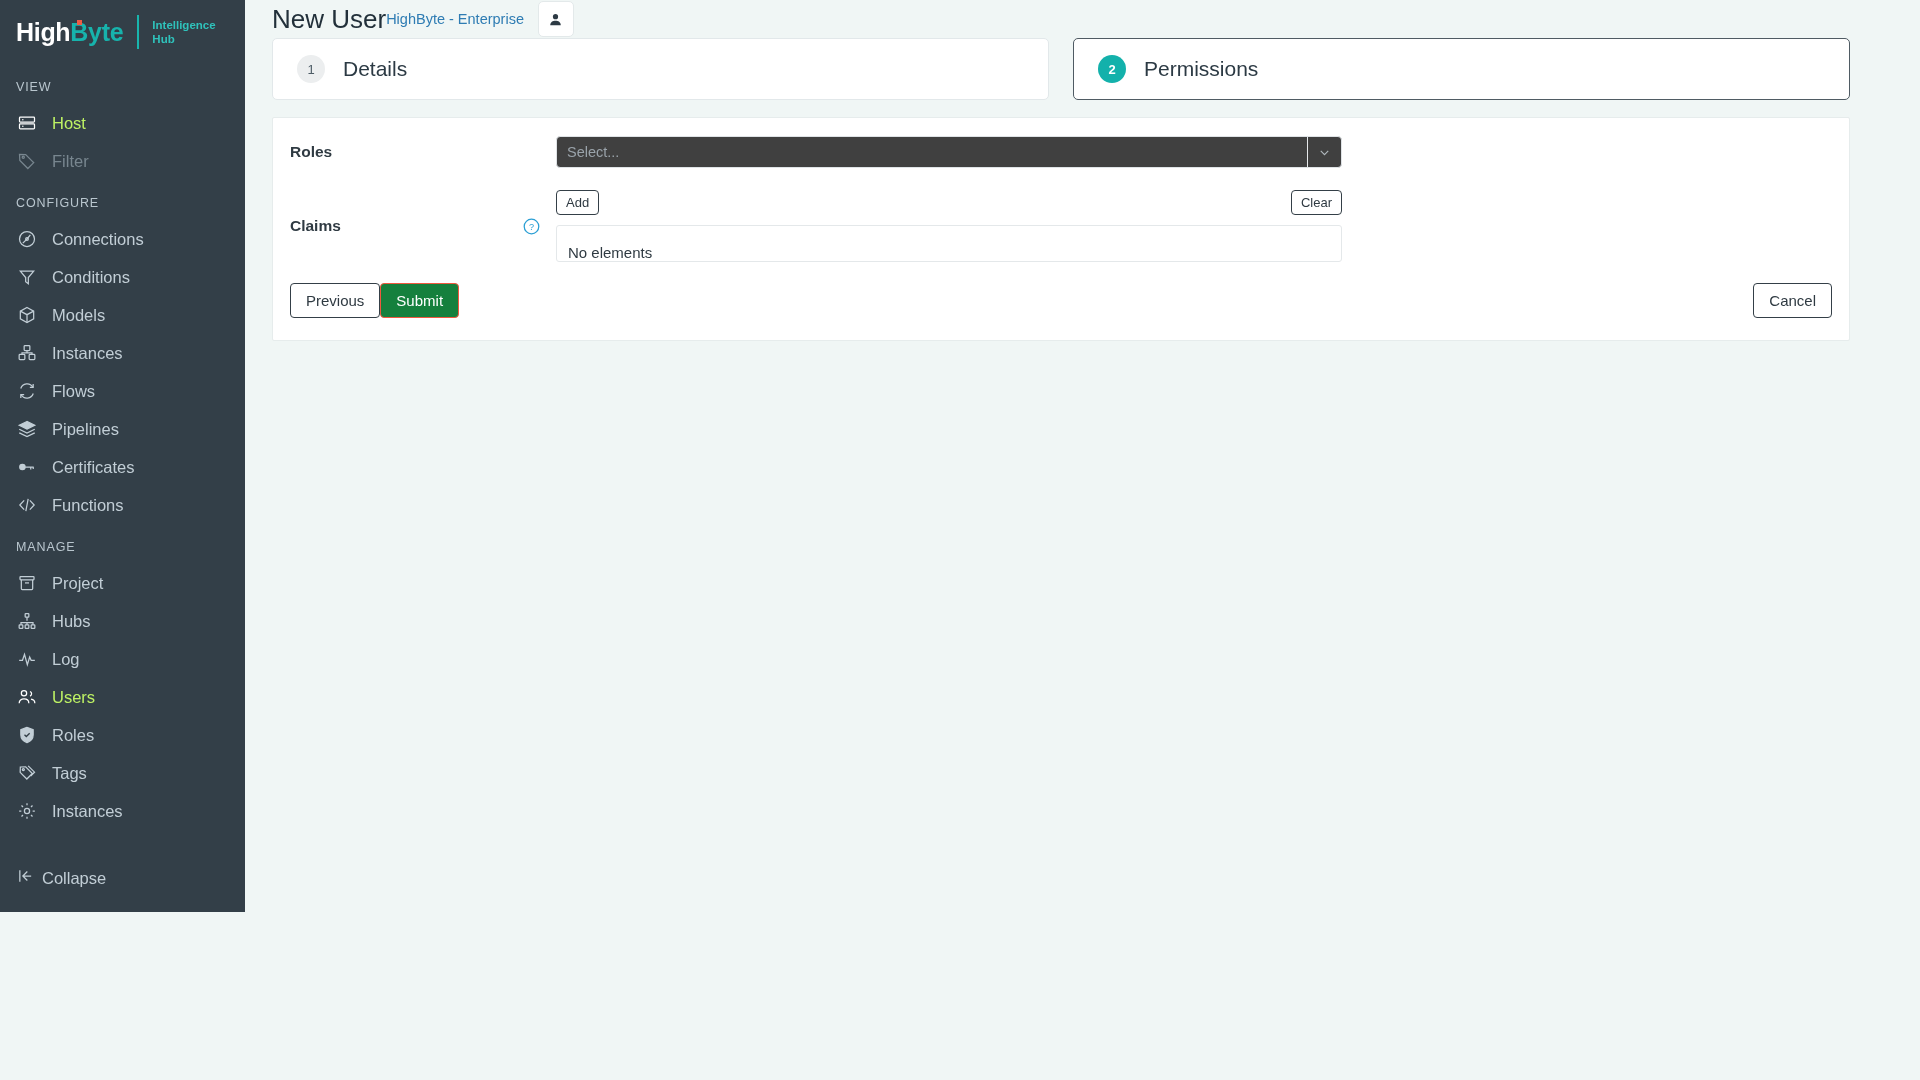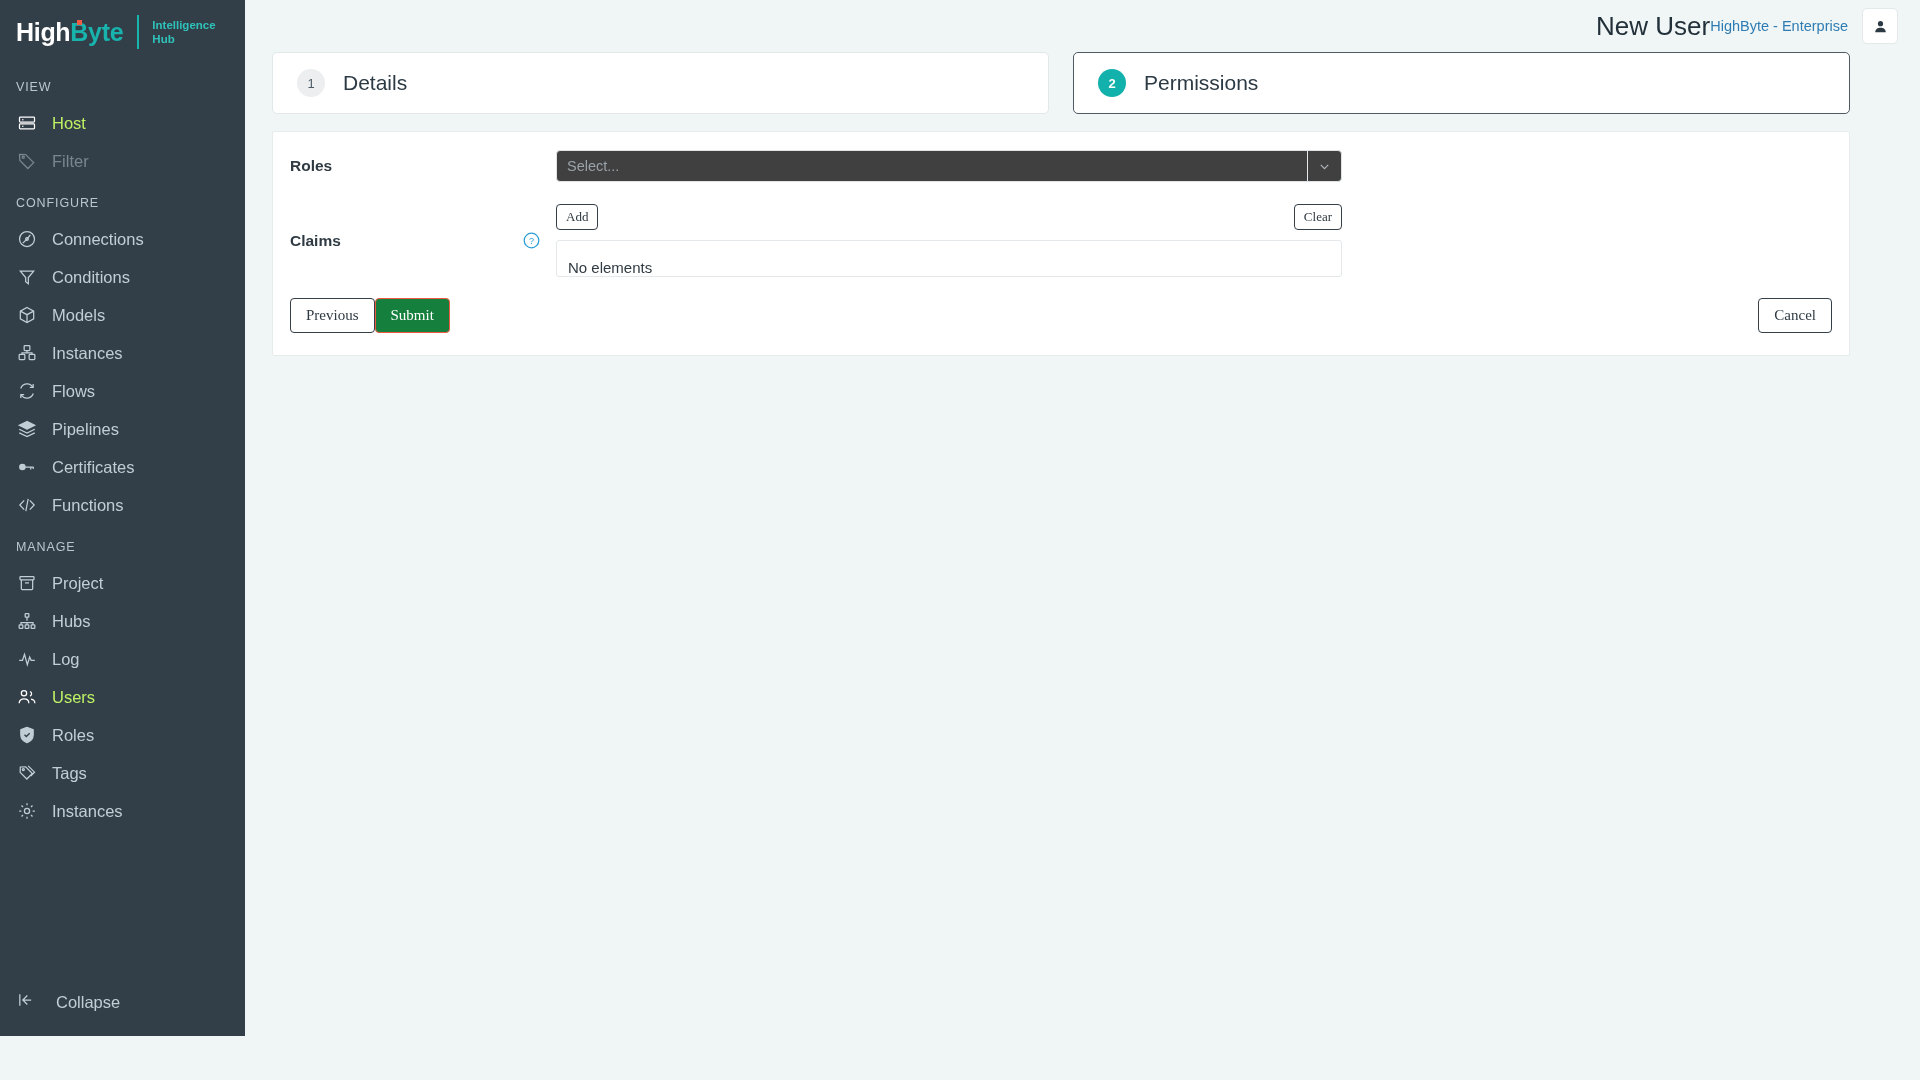--- a/index.html
+++ b/index.html
@@ -6,21 +6,21 @@
   html, body {
     width: 1920px; height: 1080px;
     font-family: "Liberation Sans", sans-serif;
     background: #f0f6f5;
     overflow: hidden;
   }
   .app { display: flex; width: 1920px; height: 1080px; }
 
   
   .sidebar {
-    width: 245px; height: 1036px;
+    width: 245px; height: 912px;
     background: #333f48;
     flex: 0 0 245px;
     position: relative;
     color: #c8d3da;
   }
   .logo-wrap {
     height: 64px;
     display: flex; align-items: center;
     padding-left: 16px;
   }
@@ -59,31 +59,31 @@
     flex: 0 0 22px;
   }
   .nav-item svg { stroke: #c2ced6; fill: none; stroke-width: 1.5; }
   .nav-item.active { color: #bef264; }
   .nav-item.active svg { stroke: #ffffff; }
   .nav-item.muted { color: #78868f; }
   .nav-item.muted svg { stroke: #78868f; }
 
   .collapse-item {
     position: absolute; bottom: 22px; left: 0;
-    display: flex; align-items: center; gap: 20px;
+    display: flex; align-items: center; gap: 6px;
     padding-left: 16px; font-size: 16.5px; color: #c2ced6;
     cursor: pointer;
   }
   .collapse-item svg { stroke: #c2ced6; fill: none; stroke-width: 1.5; }
 
   
   .main { flex: 1; height: 1080px; position: relative; background: #f0f6f5; }
   .topbar {
-    height: 52px; display: flex; align-items: center;
-    justify-content: flex-end;
+    height: 38px; display: flex; align-items: center;
+    justify-content: flex-start;
     padding: 0 22px 0 27px;
   }
   .page-title { font-size: 26px; color: #22303a; font-weight: normal; }
   .topbar-right { display: flex; align-items: center; gap: 14px; }
   .enterprise-label { font-size: 14.5px; color: #2e7cb3; }
   .avatar-btn {
     width: 36px; height: 36px; background: #ffffff;
     border: 1px solid #e3e9ea; border-radius: 5px;
     display: flex; align-items: center; justify-content: center;
     cursor: pointer;
@@ -132,21 +132,21 @@
   .select-arrow {
     width: 34px; height: 30px; display: flex; align-items: center;
     justify-content: center; border-left: 1px solid #e6e9eb;
   }
 
   .claims-bar { display: flex; align-items: center; justify-content: space-between; }
   .btn {
     border: 1px solid #343f47; background: #ffffff; color: #2f3a42;
     border-radius: 4px; font-size: 13.5px;
     padding: 5px 11px; cursor: pointer;
-    font-family: Liberation Serif, serif;
+    font-family: Liberation Sans, sans-serif;
   }
   .btn-sm { font-size: 13px; padding: 4px 9px; }
   .elements-box {
     margin-top: 10px; border: 1px solid #e4e8ea; border-radius: 3px;
     height: 37px; display: flex; align-items: flex-end; padding-left: 11px;
     font-size: 15px; color: #2f3a42;
   }
   .actions {
     display: flex; align-items: center; justify-content: space-between;
     padding: 0 17px 0 17px; margin-top: 21px;

